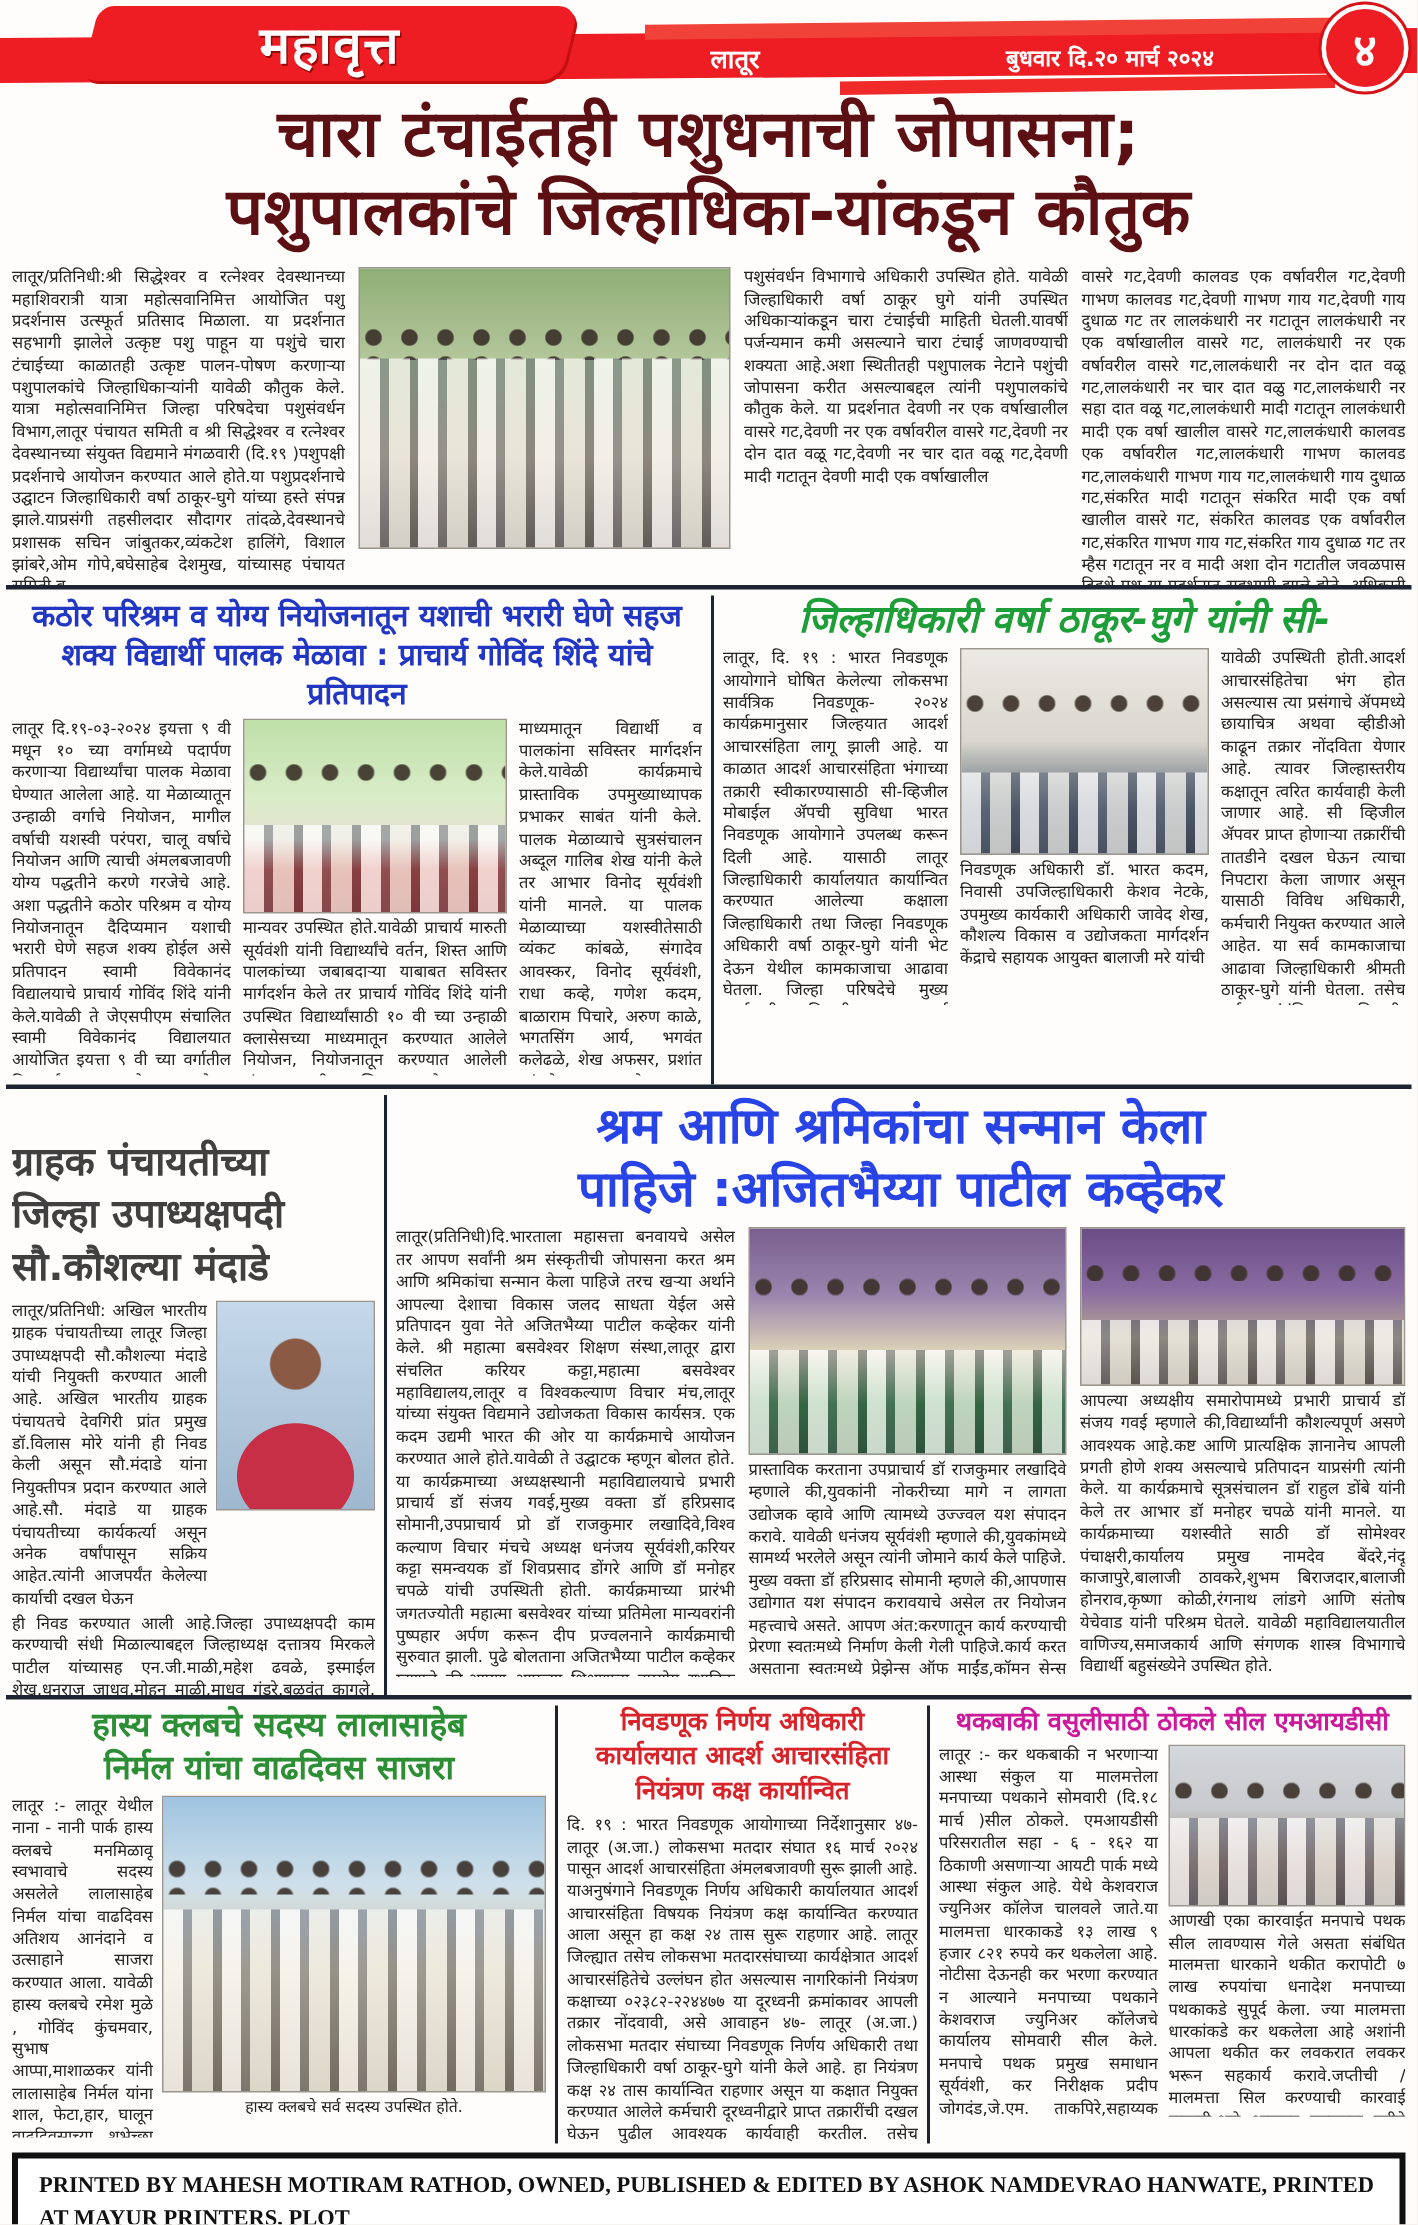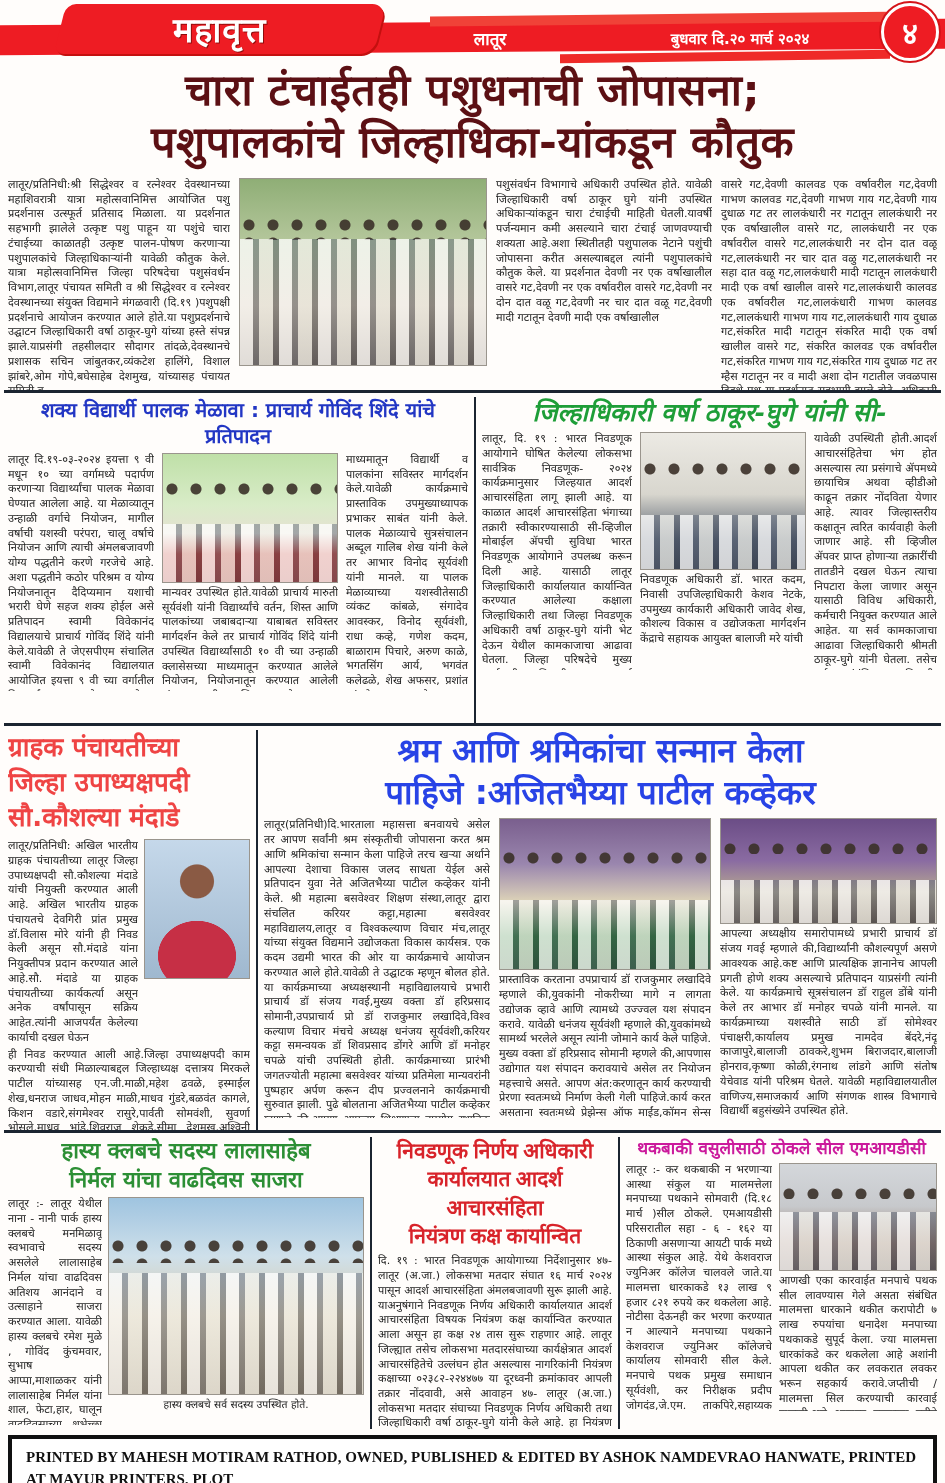--- a/index.html
+++ b/index.html
@@ -21,21 +21,21 @@
             font-weight:bold;font-size:15px;}
   .page-badge{position:absolute;top:3px;right:6px;width:52px;height:52px;background:#ee1c23;
               border:3px solid #fff;border-radius:50%;display:flex;align-items:center;justify-content:center;
               color:#fff;font-size:30px;font-weight:bold;box-shadow:0 0 0 2px #d41318;}
   
   .lead-head{height:112px;text-align:center;color:#5c1014;font-weight:800;
              font-size:43px;line-height:1.22;padding-top:4px;letter-spacing:.5px;}
   .hl{font-weight:800;text-align:center;}
   .hl-blue{color:#2236c4;}
   .hl-green{color:#1e9e38;}
-  .hl-red{color:#ef4444;}
+  .hl-red{color:#404040;margin-top:28px;}
   .hl-blue2{color:#2843e6;}
   .hl-green2{color:#2c8f35;}
   .hl-crimson{color:#d8232a;}
   .hl-magenta{color:#cb1a9c;}
   
   .bodytxt{font-size:11px;line-height:1.34;text-align:justify;color:#222;overflow:hidden;}
   .capt{font-size:10.5px;text-align:center;color:#222;margin-top:2px;}
   
   .hrule{height:3px;background:#1b2430;margin:0 4px;}
   .vrule{background:#1b2430;width:2px;}
@@ -102,20 +102,21 @@
     </div>
     <div class="bodytxt">पशुसंवर्धन विभागाचे अधिकारी उपस्थित होते. यावेळी जिल्हाधिकारी वर्षा ठाकूर घुगे यांनी उपस्थित अधिकाऱ्यांकडून चारा टंचाईची माहिती घेतली.यावर्षी पर्जन्यमान कमी असल्याने चारा टंचाई जाणवण्याची शक्यता आहे.अशा स्थितीतही पशुपालक नेटाने पशुंची जोपासना करीत असल्याबद्दल त्यांनी पशुपालकांचे कौतुक केले. या प्रदर्शनात देवणी नर एक वर्षाखालील वासरे गट,देवणी नर एक वर्षावरील वासरे गट,देवणी नर दोन दात वळू गट,देवणी नर चार दात वळू गट,देवणी मादी गटातून देवणी मादी एक वर्षाखालील</div>
     <div class="bodytxt">वासरे गट,देवणी कालवड एक वर्षावरील गट,देवणी गाभण कालवड गट,देवणी गाभण गाय गट,देवणी गाय दुधाळ गट तर लालकंधारी नर गटातून लालकंधारी नर एक वर्षाखालील वासरे गट, लालकंधारी नर एक वर्षावरील वासरे गट,लालकंधारी नर दोन दात वळू गट,लालकंधारी नर चार दात वळु गट,लालकंधारी नर सहा दात वळू गट,लालकंधारी मादी गटातून लालकंधारी मादी एक वर्षा खालील वासरे गट,लालकंधारी कालवड एक वर्षावरील गट,लालकंधारी गाभण कालवड गट,लालकंधारी गाभण गाय गट,लालकंधारी गाय दुधाळ गट,संकरित मादी गटातून संकरित मादी एक वर्षा खालील वासरे गट, संकरित कालवड एक वर्षावरील गट,संकरित गाभण गाय गट,संकरित गाय दुधाळ गट तर म्हैस गटातून नर व मादी अशा दोन गटातील जवळपास दिडशे पशु या प्रदर्शनात सहभागी झाले होते. अधिकारी व कर्मचाऱ्यांच्या निवड समितीने प्रदर्शनातील उत्कृष्ट पशुंची निवड केली. प्रत्येक गटातील पशुधनास प्रथम,द्वितीय तृतीय तसेच अ,ब,क,ड याप्रमाणे बक्षिसांचे वाटप करण्यात आले.बक्षिसाची रक्कम आरटीजीएसद्वारे संबंधित पशुपालकाच्या खात्यावर वर्ग करण्यात आली.</div>
   </div>
 
   <div class="hrule"></div>
 
   <div class="sec2">
     <div class="art">
       <div class="hl hl-blue" style="font-size:20px;line-height:1.3;">
+        <div>कठोर परिश्रम व योग्य नियोजनातून यशाची भरारी घेणे सहज</div>
         <div>शक्य विद्यार्थी पालक मेळावा : प्राचार्य गोविंद शिंदे यांचे प्रतिपादन</div>
       </div>
       <div class="cols3a">
         <div class="bodytxt">लातूर दि.१९-०३-२०२४ इयत्ता ९ वी मधून १० च्या वर्गामध्ये पदार्पण करणाऱ्या विद्यार्थ्यांचा पालक मेळावा घेण्यात आलेला आहे. या मेळाव्यातून उन्हाळी वर्गाचे नियोजन, मागील वर्षाची यशस्वी परंपरा, चालू वर्षाचे नियोजन आणि त्याची अंमलबजावणी योग्य पद्धतीने करणे गरजेचे आहे. अशा पद्धतीने कठोर परिश्रम व योग्य नियोजनातून दैदिप्यमान यशाची भरारी घेणे सहज शक्य होईल असे प्रतिपादन स्वामी विवेकानंद विद्यालयाचे प्राचार्य गोविंद शिंदे यांनी केले.यावेळी ते जेएसपीएम संचालित स्वामी विवेकानंद विद्यालयात आयोजित इयत्ता ९ वी च्या वर्गातील विद्यार्थ्यांच्या पालक मेळाव्यात बोलत होते. यावेळी प्राचार्य मारुती सूर्यवंशी, उपमुख्याध्यापक प्रभाकर सावंत, उपमुख्याध्यापक अनिल सोमवंशी आदी</div>
         <div>
           <div class="photo ph-hall" style="height:128px;">
             <div class="heads"></div>
             <div class="crowd" style="height:45%;"></div>
           </div>
           <div class="bodytxt" style="margin-top:3px;">मान्यवर उपस्थित होते.यावेळी प्राचार्य मारुती सूर्यवंशी यांनी विद्यार्थ्यांचे वर्तन, शिस्त आणि पालकांच्या जबाबदाऱ्या याबाबत सविस्तर मार्गदर्शन केले तर प्राचार्य गोविंद शिंदे यांनी उपस्थित विद्यार्थ्यांसाठी १० वी च्या उन्हाळी क्लासेसच्या माध्यमातून करण्यात आलेले नियोजन, नियोजनातून करण्यात आलेली अंमलबजावणी आणि सहशालेय उपक्रम यातून येणारा निकाल, याबाबत पॉवर पॉईंट प्रेझेंटेशनच्या</div>
@@ -197,21 +198,21 @@
           <div class="photo ph-bday" style="height:196px;">
             <div class="heads"></div>
             <div class="crowd" style="height:62%;"></div>
           </div>
           <div class="capt">हास्य क्लबचे सर्व सदस्य उपस्थित होते.</div>
         </div>
       </div>
     </div>
     <div class="vrule"></div>
     <div class="art">
-      <div class="hl hl-crimson" style="font-size:21px;line-height:1.35;font-family:Liberation Serif, serif;">
+      <div class="hl hl-crimson" style="font-size:17px;line-height:1.35;">
         <div>निवडणूक निर्णय अधिकारी</div>
         <div>कार्यालयात आदर्श आचारसंहिता</div>
         <div>नियंत्रण कक्ष कार्यान्वित</div>
       </div>
       <div class="bodytxt" style="margin-top:4px;height:222px;">दि. १९ : भारत निवडणूक आयोगाच्या निर्देशानुसार ४७- लातूर (अ.जा.) लोकसभा मतदार संघात १६ मार्च २०२४ पासून आदर्श आचारसंहिता अंमलबजावणी सुरू झाली आहे. याअनुषंगाने निवडणूक निर्णय अधिकारी कार्यालयात आदर्श आचारसंहिता विषयक नियंत्रण कक्ष कार्यान्वित करण्यात आला असून हा कक्ष २४ तास सुरू राहणार आहे. लातूर जिल्ह्यात तसेच लोकसभा मतदारसंघाच्या कार्यक्षेत्रात आदर्श आचारसंहितेचे उल्लंघन होत असल्यास नागरिकांनी नियंत्रण कक्षाच्या ०२३८२-२२४४७७ या दूरध्वनी क्रमांकावर आपली तक्रार नोंदवावी, असे आवाहन ४७- लातूर (अ.जा.) लोकसभा मतदार संघाच्या निवडणूक निर्णय अधिकारी तथा जिल्हाधिकारी वर्षा ठाकूर-घुगे यांनी केले आहे. हा नियंत्रण कक्ष २४ तास कार्यान्वित राहणार असून या कक्षात नियुक्त करण्यात आलेले कर्मचारी दूरध्वनीद्वारे प्राप्त तक्रारींची दखल घेऊन पुढील आवश्यक कार्यवाही करतील. तसेच निवडणुकीसंदर्भात मदत हवी असल्यास ०२३८२-२२४४७७ या दूरध्वनी क्रमांकावर किंवा १९५० या टोल फ्री क्रमांकावर संपर्क साधण्याचे आवाहन त्यांनी केले आहे.</div>
     </div>
     <div class="vrule"></div>
     <div class="art">
       <div class="hl hl-magenta" style="font-size:17px;line-height:1.35;">
         <div>थकबाकी वसुलीसाठी ठोकले सील एमआयडीसी</div>

